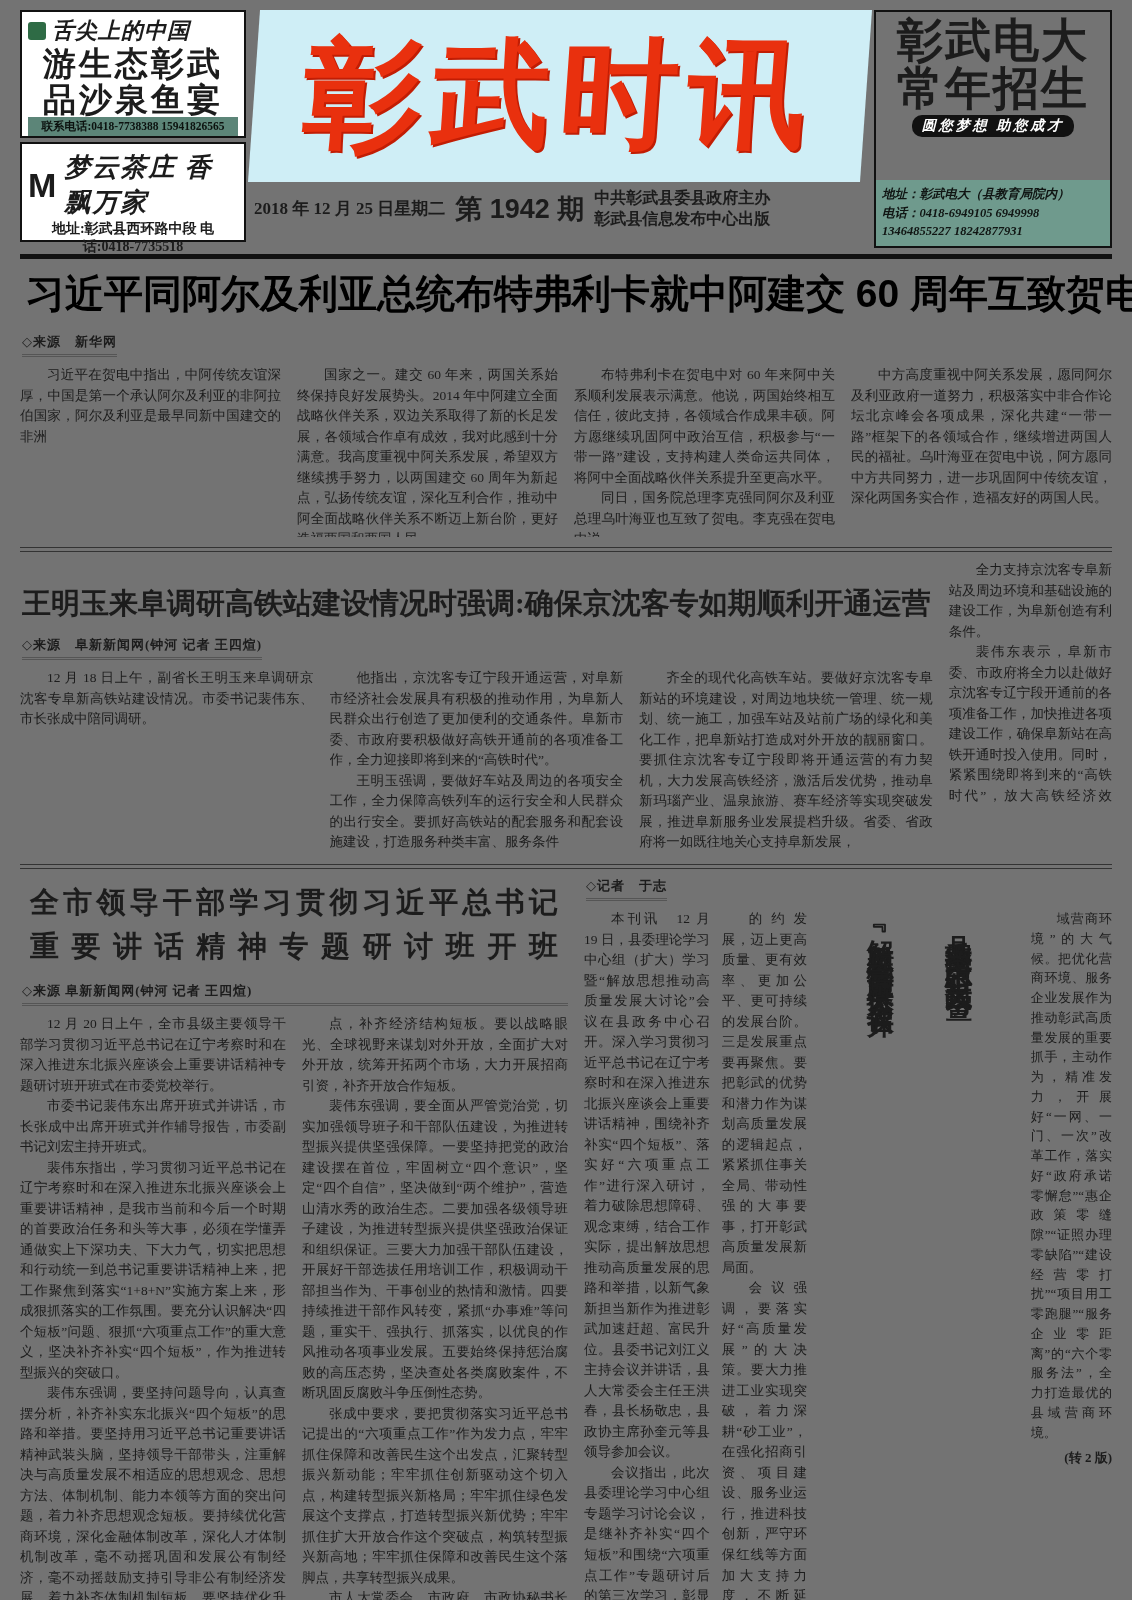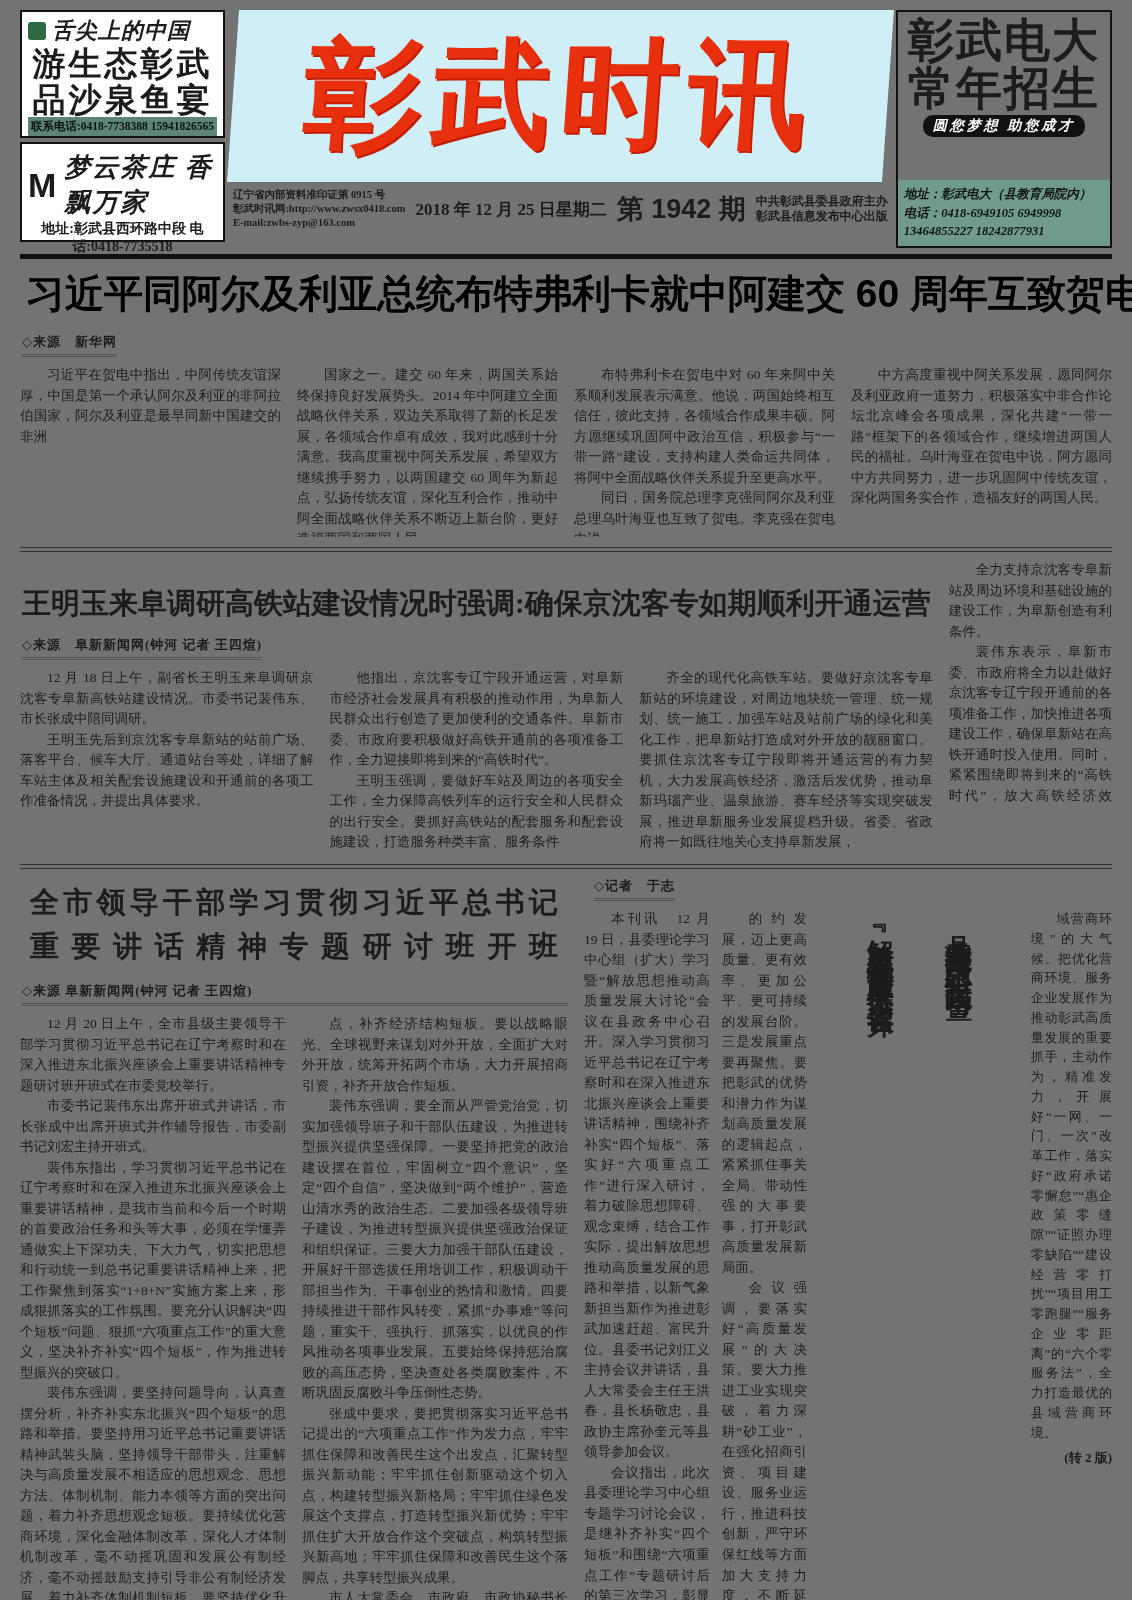--- a/index.html
+++ b/index.html
@@ -28,21 +28,21 @@
   .masthead-title{
     background:#cfeef6;height:172px;display:flex;align-items:center;justify-content:center;
     font-size:118px;font-weight:900;color:#e9300e;letter-spacing:10px;
     font-family:"Liberation Serif","DejaVu Serif",serif;
     text-shadow:2px 2px 0 #c21d04;transform:skewX(-4deg);
   }
   .masthead-info{display:flex;align-items:center;gap:10px;padding-top:6px;}
   .mi-license{font-size:10.5px;font-weight:bold;line-height:1.35;white-space:nowrap;}
   .mi-date{font-size:17px;font-weight:900;white-space:nowrap;}
   .mi-issue{font-size:27px;font-weight:900;white-space:nowrap;font-family:"Liberation Sans",sans-serif;}
-  .mi-pub{font-size:12px;font-weight:bold;line-height:1.3;white-space:nowrap;}
+  .mi-pub{font-size:16px;font-weight:bold;line-height:1.3;white-space:nowrap;}
   .ad-right{width:238px;border:2px solid #111;box-sizing:border-box;display:flex;flex-direction:column;}
   .adr-top{flex:1;padding:4px 6px;text-align:center;}
   .adr-line{font-size:46px;font-weight:900;font-family:"Liberation Sans","DejaVu Sans",sans-serif;line-height:1.05;letter-spacing:2px;}
   .adr-slogan{background:#111;color:#fff;font-size:14px;font-style:italic;font-weight:bold;border-radius:10px;padding:2px 10px;display:inline-block;margin-top:2px;letter-spacing:3px;}
   .adr-contact{background:#6f9a8d;color:#101513;font-size:12.5px;font-weight:bold;padding:5px 6px;line-height:1.5;font-style:italic;}
   .black-rule{height:5px;background:#111;margin:6px 0 8px 0;}
   
   .hl1{
     font-family:"Liberation Sans","DejaVu Sans",sans-serif;font-weight:900;
     font-size:39px;letter-spacing:0;white-space:nowrap;text-align:justify;text-align-last:justify;
@@ -68,21 +68,21 @@
   .a2-right p{margin:0;text-indent:2em;}
   
   .bottom{display:flex;gap:16px;height:752px;overflow:hidden;margin-top:2px;}
   .a3{width:548px;display:flex;flex-direction:column;}
   .hl3{
     font-size:29px;font-weight:900;line-height:1.5;margin:4px 10px 12px 10px;
     text-align:justify;text-align-last:justify;white-space:nowrap;
   }
   .a3-cols{flex:1;}
   .a4{flex:1;display:flex;flex-direction:column;}
-  .a4-byline{font-size:13px;font-weight:bold;border-bottom:3px double #555;display:inline-block;align-self:flex-start;padding-bottom:3px;margin:0 0 8px 10px;letter-spacing:1px;}
+  .a4-byline{font-size:13px;font-weight:bold;border-bottom:3px double #555;display:inline-block;align-self:flex-start;padding-bottom:3px;margin:0 0 8px 2px;letter-spacing:1px;}
   .a4-row{flex:1;display:flex;gap:12px;overflow:hidden;}
   .a4-c1{flex:1.55;}
   .a4-c2{flex:1.05;}
   .vhl{
     writing-mode:vertical-rl;font-weight:900;font-size:27px;line-height:1.45;
     letter-spacing:4px;padding:6px 2px 0 2px;white-space:pre-line;overflow:hidden;
     font-family:"Liberation Serif","DejaVu Serif",serif;
   }
   .a4-c3{width:58px;font-size:13px;}
   .turn{ text-indent:0 !important;text-align:right;font-weight:bold;margin-top:6px !important;}
@@ -109,25 +109,20 @@
           <span class="ad2-m">M</span>
           <span class="ad2-name">梦云茶庄 香飘万家</span>
         </div>
         <div class="ad2-addr">地址:彰武县西环路中段 电话:0418-7735518</div>
       </div>
     </div>
 
     <div class="masthead">
       <div class="masthead-title">彰武时讯</div>
       <div class="masthead-info">
-        <div class="mi-license">
-          <div>辽宁省内部资料准印证第 0915 号</div>
-          <div>彰武时讯网:http://www.zwsx0418.com</div>
-          <div>E-mail:zwbs-zyp@163.com</div>
-        </div>
         <div class="mi-date">2018 年 12 月 25 日星期二</div>
         <div class="mi-issue">第 1942 期</div>
         <div class="mi-pub">
           <div>中共彰武县委县政府主办</div>
           <div>彰武县信息发布中心出版</div>
         </div>
       </div>
     </div>
 
     <div class="ad-right">
@@ -168,21 +163,20 @@
 
   <div class="sep"></div>
 
   <div class="a2">
     <div class="a2-main">
       <div class="hl2">王明玉来阜调研高铁站建设情况时强调:确保京沈客专如期顺利开通运营</div>
       <span class="source">◇来源　阜新新闻网(钟河 记者 王四煊)</span>
       <div class="cols a2-cols">
         <div class="col">
             <p>12 月 18 日上午，副省长王明玉来阜调研京沈客专阜新高铁站建设情况。市委书记裴伟东、市长张成中陪同调研。</p>
-            <p>王明玉先后到京沈客专阜新站的站前广场、落客平台、候车大厅、通道站台等处，详细了解车站主体及相关配套设施建设和开通前的各项工作准备情况，并提出具体要求。</p>
           </div>
         <div class="col">
             <p>他指出，京沈客专辽宁段开通运营，对阜新市经济社会发展具有积极的推动作用，为阜新人民群众出行创造了更加便利的交通条件。阜新市委、市政府要积极做好高铁开通前的各项准备工作，全力迎接即将到来的“高铁时代”。</p>
             <p>王明玉强调，要做好车站及周边的各项安全工作，全力保障高铁列车的运行安全和人民群众的出行安全。要抓好高铁站的配套服务和配套设施建设，打造服务种类丰富、服务条件</p>
           </div>
         <div class="col">
             <p>齐全的现代化高铁车站。要做好京沈客专阜新站的环境建设，对周边地块统一管理、统一规划、统一施工，加强车站及站前广场的绿化和美化工作，把阜新站打造成对外开放的靓丽窗口。要抓住京沈客专辽宁段即将开通运营的有力契机，大力发展高铁经济，激活后发优势，推动阜新玛瑙产业、温泉旅游、赛车经济等实现突破发展，推进阜新服务业发展提档升级。省委、省政府将一如既往地关心支持阜新发展，</p>
           </div>
       </div>
     </div>

